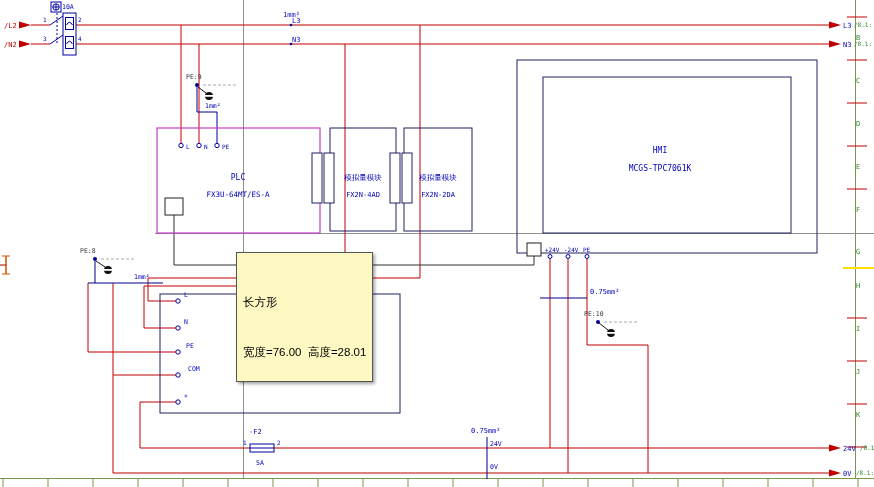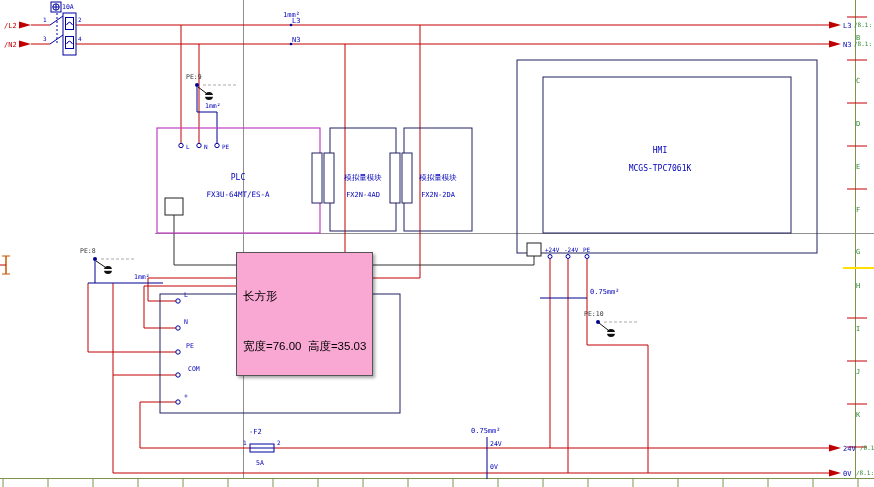--- a/index.html
+++ b/index.html
@@ -3,22 +3,22 @@
 <meta charset="utf-8">
 <style>
   html,body{margin:0;padding:0;background:#fff;}
   .canvas{position:relative;width:874px;height:487px;background:#ffffff;overflow:hidden;
           font-family:"DejaVu Sans Mono",monospace;}
   svg text{font-family:"DejaVu Sans Mono",monospace;}
   .t6{font-size:6px}.t65{font-size:6.5px}.t7{font-size:7px}.t75{font-size:7.5px}
   .t8{font-size:8px}.t85{font-size:8.5px}
   .navy{fill:#0000bb}.red{fill:#c00000}.green{fill:#2e8b2e}.dark{fill:#333333}
   .mid{text-anchor:middle}
-  .tooltip{position:absolute;left:236px;top:252px;background:#f9a8d4;border:1px solid #555;
-           box-shadow:2px 2px 3px rgba(0,0,0,.35);padding:2px 6px 3px 6px;
+  .tooltip{position:absolute;left:236px;top:252px;background:#fef9c3;border:1px solid #555;
+           box-shadow:2px 2px 3px rgba(0,0,0,.35);padding:8px 6px 3px 6px;
            font-family:"Liberation Sans",sans-serif;font-size:11.5px;color:#000;
            line-height:1.45;white-space:pre;z-index:5;}
 </style>
 </head>
 <body>
 
 <div class="canvas">
 <svg width="874" height="487" viewBox="0 0 874 487">
 
   <g stroke="#909090" stroke-width="1">
@@ -276,15 +276,15 @@
     <text class="navy t7" x="843" y="451">24V</text>
     <text class="green t6" x="860" y="450">/8.1:</text>
     <text class="navy t7" x="843" y="476">0V</text>
     <text class="green t6" x="856" y="475">/8.1:</text>
   </g>
 </svg>
 
 
 <div class="tooltip">
   <div>长方形</div>
-  <div>宽度=76.00  高度=35.03</div>
+  <div>宽度=76.00  高度=28.01</div>
 </div>
 </div>
 
 </body></html>

